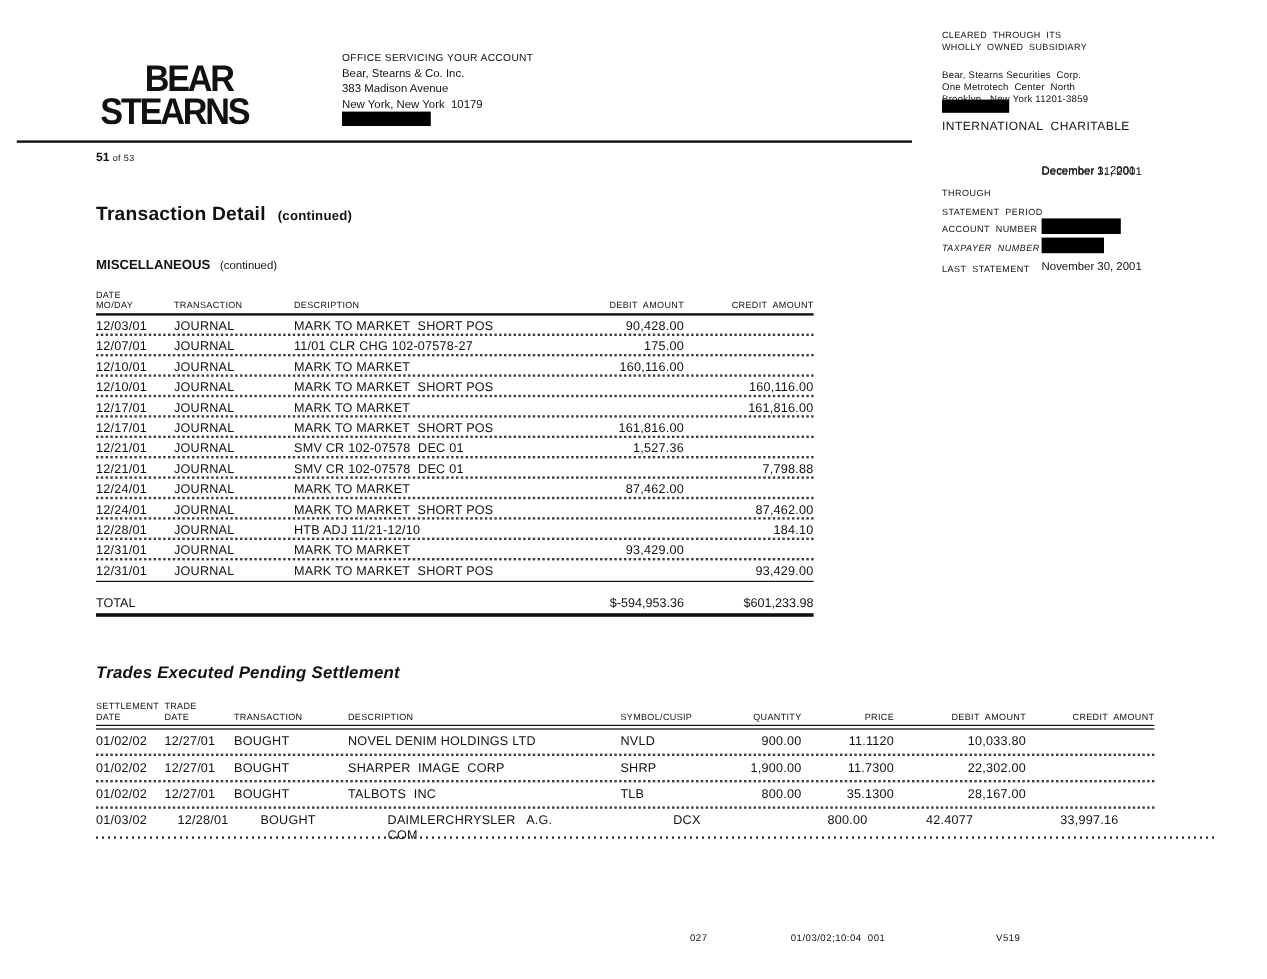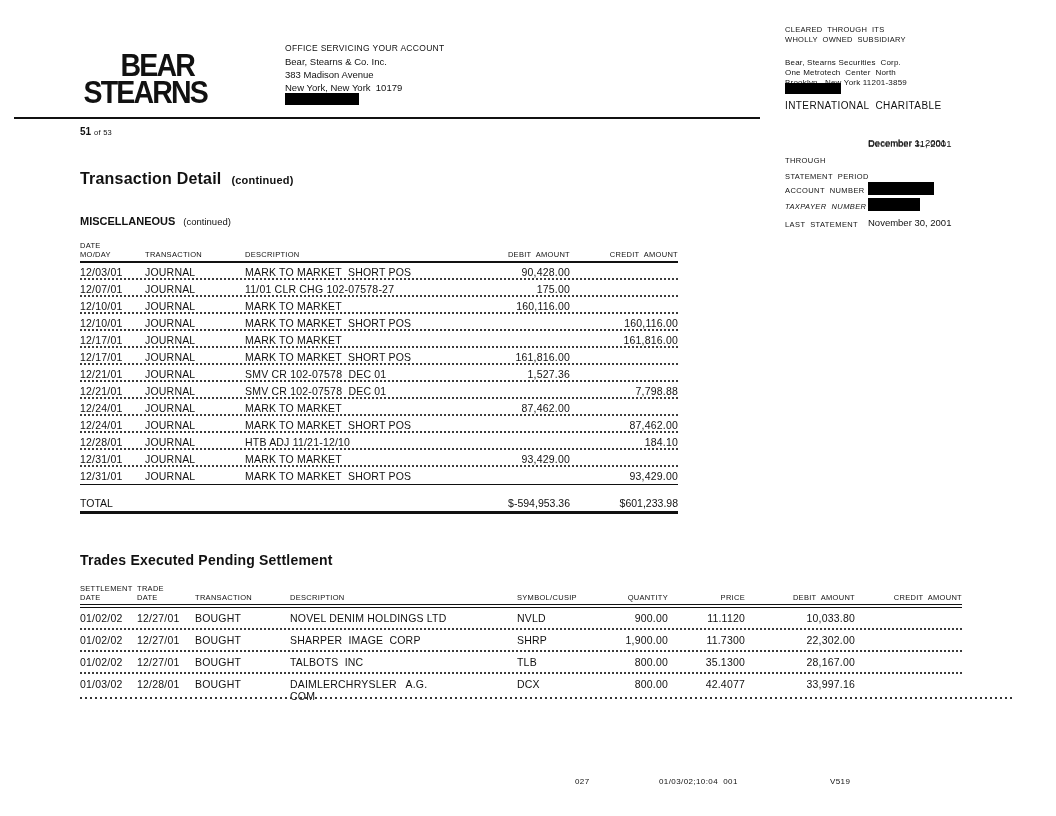--- a/index.html
+++ b/index.html
@@ -36,42 +36,42 @@
   .rcol .addr { margin-top:13px; font-size:8px; letter-spacing:.2px; line-height:10px; }
   .acct-name { left:785px; top:100px; font-size:10px; letter-spacing:.4px; }
   .field-label { position:absolute; left:785px; font-size:7.5px; letter-spacing:.4px; }
   .field-value { position:absolute; left:868px; font-size:9.5px; }
 
   
   .h-txn { left:80px; top:170px; font-size:16px; font-weight:700; letter-spacing:.2px; }
   .h-txn .cont { font-size:11px; margin-left:10px; }
   .h-misc { left:80px; top:215px; font-size:11px; font-weight:700; }
   .h-misc .cont { font-size:9.5px; font-weight:400; margin-left:8px; }
-  .h-trades { left:80px; top:552px; font-size:14px; font-weight:700; letter-spacing:.2px; }
+  .h-trades { left:80px; top:552px; font-size:14px; font-weight:700; letter-spacing:.2px;font-style:italic; }
 
   
   .misc { left:80px; top:241px; width:598px; }
   .m-grid { display:grid; grid-template-columns:65px 100px 225px 100px 108px; }
   .m-head { font-size:7.5px; letter-spacing:.3px; line-height:9px;
             align-items:end; padding-bottom:2px; border-bottom:2.5px solid #111; }
   .m-row  { height:17px; padding-top:3px; font-size:10.5px; letter-spacing:.2px;
             border-bottom:2px dotted #3c3c3c; }
   .m-row:last-child { border-bottom:none; }
   .ar { text-align:right; }
   .m-total { height:30px; padding-top:12px; font-size:10.5px;
              border-top:1.5px solid #111; border-bottom:3px solid #111; }
 
   
   .trades { left:80px; top:584px; width:882px; }
   .t-grid { display:grid; grid-template-columns:57px 58px 95px 227px 90px 61px 77px 110px 107px; }
   .t-head { font-size:7.5px; letter-spacing:.3px; line-height:9px;
             align-items:end; padding-bottom:2px; border-bottom:4px double #111; }
   .t-row  { min-height:22px; padding-top:4px; font-size:10.5px; letter-spacing:.2px;
             border-bottom:2px dotted #3c3c3c; }
-  .t-row:last-child { border-bottom:none; }
+  .t-row:last-child { border-bottom:none;gap:11px; }
   .t-row .d2 { line-height:12px; }
   .wide-dotted { left:80px; top:697px; width:932px; height:2px;
     background-image:repeating-linear-gradient(90deg,#333 0 2px,transparent 2px 5px); }
 
   
   .foot { top:777px; font-size:8px; letter-spacing:.4px; }
 </style>
 </head>
 <body>
 

